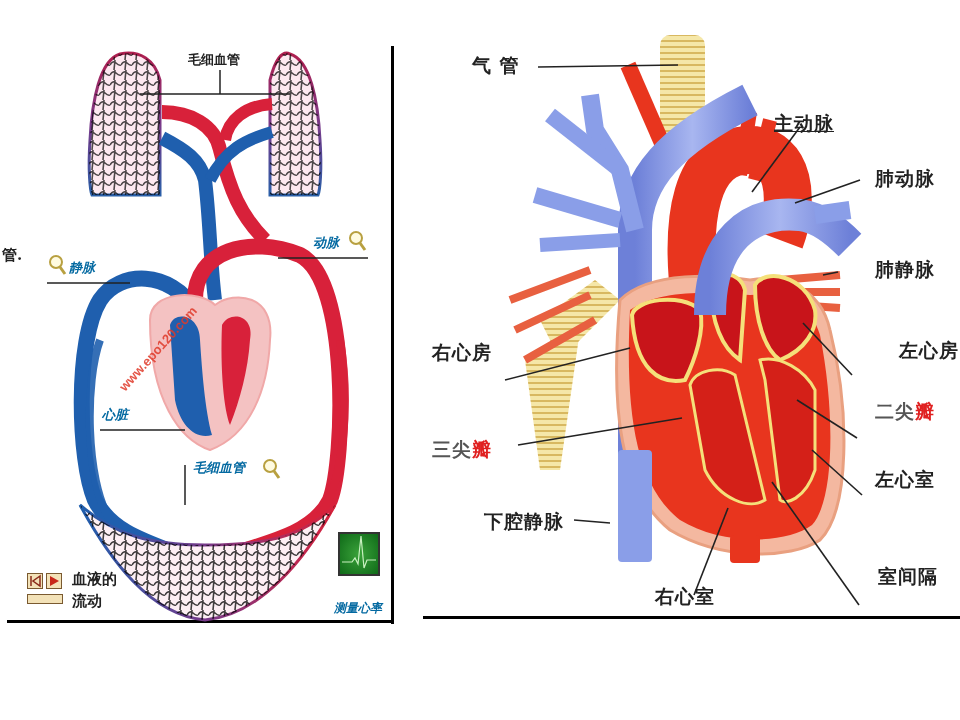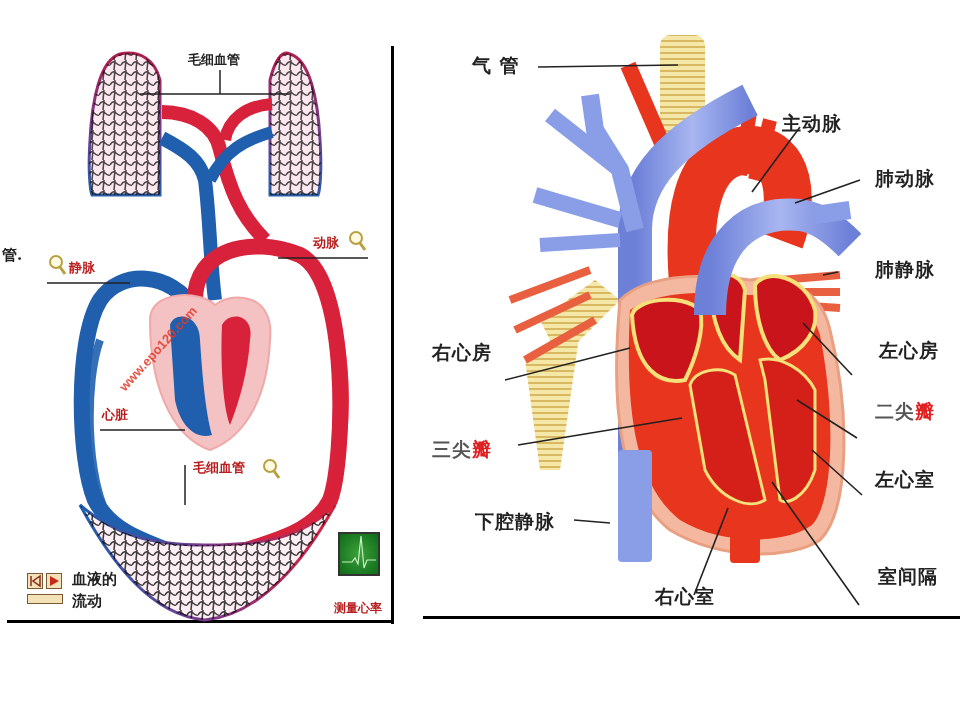--- a/index.html
+++ b/index.html
@@ -10,21 +10,21 @@
   .panel { position: absolute; }
   #left-panel { left: 0; top: 40px; width: 395px; height: 585px; }
   #right-panel { left: 420px; top: 30px; width: 540px; height: 590px; }
   .frame-v { position: absolute; background: #000; }
   .frame-h { position: absolute; background: #000; }
   svg { position: absolute; left: 0; top: 0; overflow: visible; }
   .lbl { position: absolute; white-space: nowrap; font-weight: bold; color: #222; line-height: 1; }
   .lbl-sm { font-size: 13px; }
   .lbl-md { font-size: 15px; }
   .lbl-lg { font-size: 19px; letter-spacing: 1px; }
-  .lbl-red { color: #b91c1c; }
+  .lbl-red { color: #0369a1; font-style: italic; }
   .red-char { color: #e02020; }
   .magnifier { position: absolute; width: 18px; height: 22px; }
   .ecg-box {
     position: absolute; width: 42px; height: 44px; border: 2px solid #333;
     background: radial-gradient(#3aa23a, #0f6a18); box-sizing: border-box;
   }
   .nav-ctrl { position: absolute; }
   .nav-btn {
     position: absolute; width: 16px; height: 16px; border: 1px solid #7a5a30;
     background: #f3e2b8; box-sizing: border-box;
@@ -205,28 +205,28 @@
       <line x1="432" y1="345" x2="383" y2="293"></line>
       <line x1="437" y1="408" x2="377" y2="370"></line>
       <line x1="442" y1="465" x2="392" y2="420"></line>
       <line x1="154" y1="490" x2="190" y2="493"></line>
       <line x1="439" y1="575" x2="352" y2="452"></line>
       <line x1="274" y1="565" x2="308" y2="478"></line>
     </g>
   </svg>
 
   <div class="lbl lbl-lg" style="left:52px; top:26px;">气 管</div>
-  <div class="lbl lbl-lg" style="left:362px; top:84px;">主动脉</div>
+  <div class="lbl lbl-lg" style="left:354px; top:84px;text-decoration:underline;">主动脉</div>
   <div class="lbl lbl-lg" style="left:455px; top:139px;text-align:right;">肺动脉</div>
   <div class="lbl lbl-lg" style="left:455px; top:230px;">肺静脉</div>
   <div class="lbl lbl-lg" style="left:12px; top:313px;">右心房</div>
-  <div class="lbl lbl-lg" style="left:459px; top:311px;">左心房</div>
+  <div class="lbl lbl-lg" style="left:479px; top:311px;">左心房</div>
   <div class="lbl lbl-lg" style="left:12px; top:382px; color:#555;margin-top:28px;">
     <span>三尖</span><span class="red-char">瓣</span>
   </div>
   <div class="lbl lbl-lg" style="left:455px; top:372px; color:#555;">
     <span>二尖</span><span class="red-char">瓣</span>
   </div>
   <div class="lbl lbl-lg" style="left:455px; top:440px;">左心室</div>
-  <div class="lbl lbl-lg" style="left:55px; top:482px;">下腔静脉</div>
+  <div class="lbl lbl-lg" style="left:64px; top:482px;">下腔静脉</div>
   <div class="lbl lbl-lg" style="left:458px; top:537px;">室间隔</div>
   <div class="lbl lbl-lg" style="left:235px; top:557px;">右心室</div>
 </div>
 
 </body></html>

